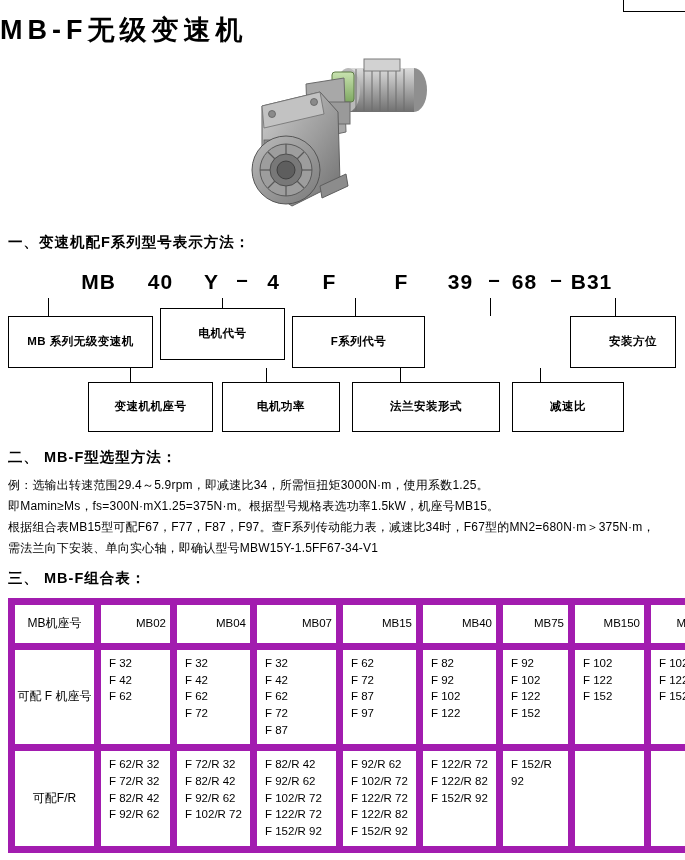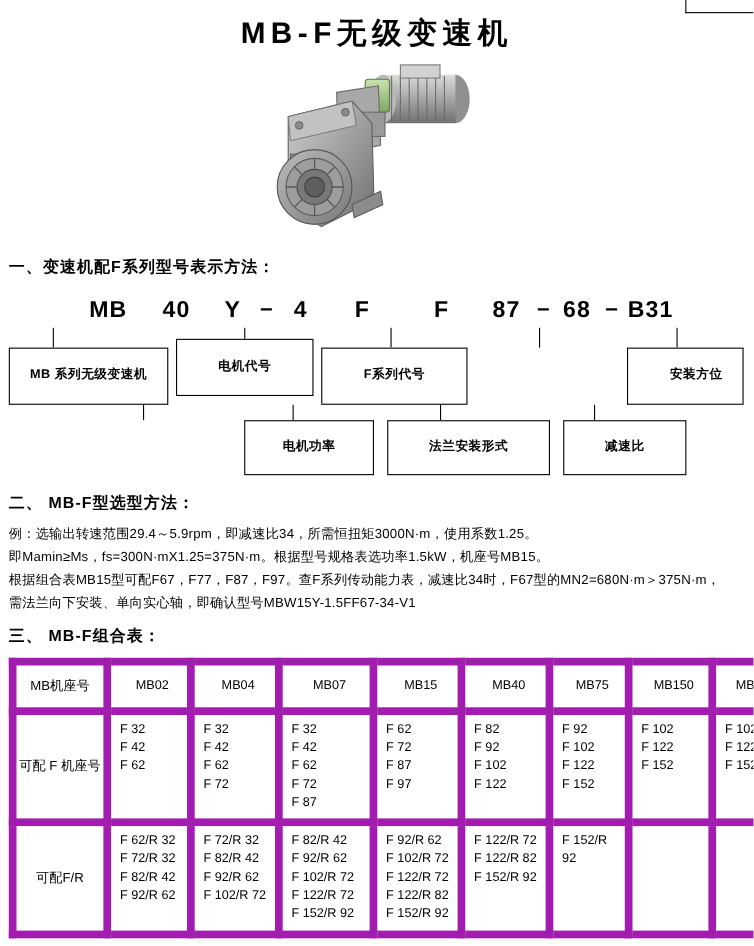--- a/index.html
+++ b/index.html
@@ -26,21 +26,20 @@
     position: absolute;
     top: 0px;
     right: 0px;
     width: 62px;
     height: 12px;
     border-left: 1px solid #000;
     border-bottom: 1px solid #000;
     box-sizing: border-box;
   }
   .title {
-    text-align: center;
     font-size: 27px;
     font-weight: bold;
     letter-spacing: 5px;
     padding-top: 12px;
     font-family: "Liberation Sans", sans-serif;
   }
   
   .illus-wrap {
     height: 175px;
     position: relative;
@@ -121,21 +120,21 @@
     line-height: 1.45;
     text-align: left;
   }
   table.combo th.rowhdr, table.combo td.rowhdr {
     text-align: center;
     vertical-align: middle;
     font-size: 12px;
     padding: 6px 2px;
   }
   table.combo thead td {
-    text-align: center;
+    text-align: right;
     padding-left: 10px;
     height: 26px;
     vertical-align: middle;
   }
 </style>
 </head>
 <body>
 
 <div class="page">
 
@@ -226,21 +225,21 @@
   <div class="sec-head">一、变速机配F系列型号表示方法：</div>
 
   <div class="code-row">
     <span class="code-cell" style="width:62px;">MB</span>
     <span class="code-cell" style="width:62px;">40</span>
     <span class="code-cell" style="width:40px;">Y</span>
     <span class="code-cell" style="width:22px;">－</span>
     <span class="code-cell" style="width:40px;">4</span>
     <span class="code-cell" style="width:72px;">F</span>
     <span class="code-cell" style="width:72px;">F</span>
-    <span class="code-cell" style="width:46px;">87</span>
+    <span class="code-cell" style="width:46px;">39</span>
     <span class="code-cell" style="width:20px;">－</span>
     <span class="code-cell" style="width:42px;">68</span>
     <span class="code-cell" style="width:20px;">－</span>
     <span class="code-cell" style="width:52px;">B31</span>
   </div>
 
   <div class="diagram">
 
     <div class="vline" style="left:48px;  top:0px; height:18px;"></div>
     <div class="vline" style="left:222px; top:0px; height:18px;"></div>
@@ -251,20 +250,21 @@
     <div class="dbox" style="left:8px;   top:18px; width:145px; height:52px;">MB 系列无级变速机</div>
     <div class="dbox" style="left:160px; top:10px; width:125px; height:52px;">电机代号</div>
     <div class="dbox" style="left:292px; top:18px; width:133px; height:52px;">F系列代号</div>
     <div class="dbox" style="left:570px; top:18px; width:106px; height:52px;padding-left:20px;">安装方位</div>
 
     <div class="vline" style="left:130px; top:70px; height:14px;"></div>
     <div class="vline" style="left:266px; top:70px; height:14px;"></div>
     <div class="vline" style="left:400px; top:70px; height:14px;"></div>
     <div class="vline" style="left:540px; top:70px; height:14px;"></div>
 
+    <div class="dbox" style="left:88px;  top:84px; width:125px; height:50px;">变速机机座号</div>
     <div class="dbox" style="left:222px; top:84px; width:118px; height:50px;">电机功率</div>
     <div class="dbox" style="left:352px; top:84px; width:148px; height:50px;">法兰安装形式</div>
     <div class="dbox" style="left:512px; top:84px; width:112px; height:50px;">减速比</div>
   </div>
 
   <div class="sec-head">二、 MB-F型选型方法：</div>
 
   <div class="para">
     <div>例：选输出转速范围29.4～5.9rpm，即减速比34，所需恒扭矩3000N·m，使用系数1.25。</div>
     <div>即Mamin≥Ms，fs=300N·mX1.25=375N·m。根据型号规格表选功率1.5kW，机座号MB15。</div>

